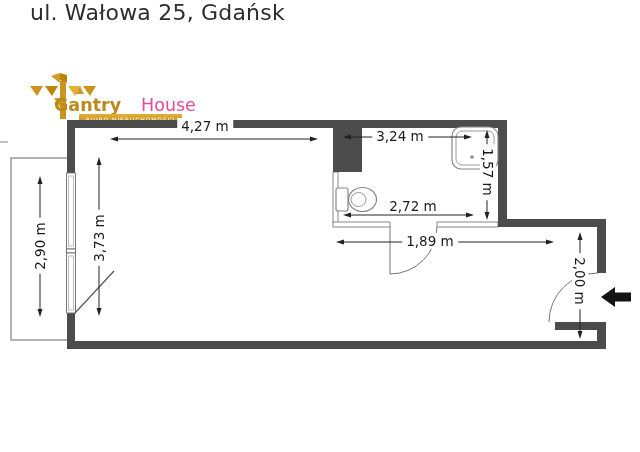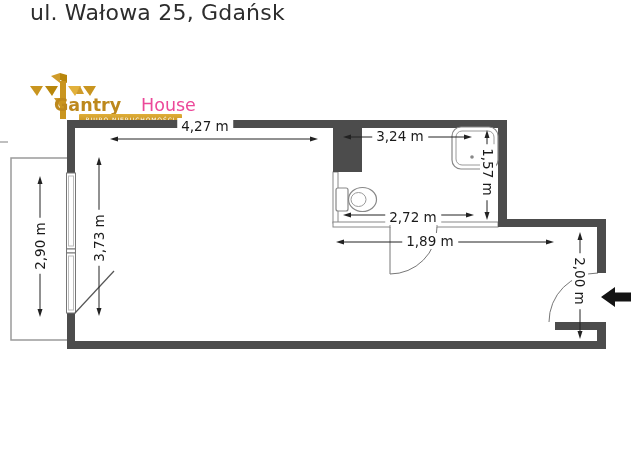--- a/index.html
+++ b/index.html
@@ -127,20 +127,20 @@
         <polygon points="487,220 484.5,212 489.5,212"></polygon>
       <polygon points="580,232 577.5,240 582.5,240"></polygon>
         <polygon points="580,339 577.5,331 582.5,331"></polygon>
     </g>
 
     <polygon points="601,297 615,287 615,292.5 631,292.5 631,301.5 615,301.5 615,307" fill="#141414"></polygon>
   </svg>
 
   <div class="dim" style="left:205px;top:126px;">4,27 m</div>
   <div class="dim" style="left:400px;top:136px;">3,24 m</div>
-  <div class="dim" style="left:413px;top:217px;">2,72 m</div>
+  <div class="dim" style="left:413px;top:206px;">2,72 m</div>
   <div class="dim" style="left:430px;top:241px;">1,89 m</div>
   <div class="dim rot-ccw" style="left:40px;top:246px;">2,90 m</div>
   <div class="dim rot-ccw" style="left:99px;top:238px;">3,73 m</div>
   <div class="dim rot-cw" style="left:488px;top:172px;">1,57 m</div>
   <div class="dim rot-cw" style="left:580px;top:281px;">2,00 m</div>
 
 </div>
 
 </body></html>

